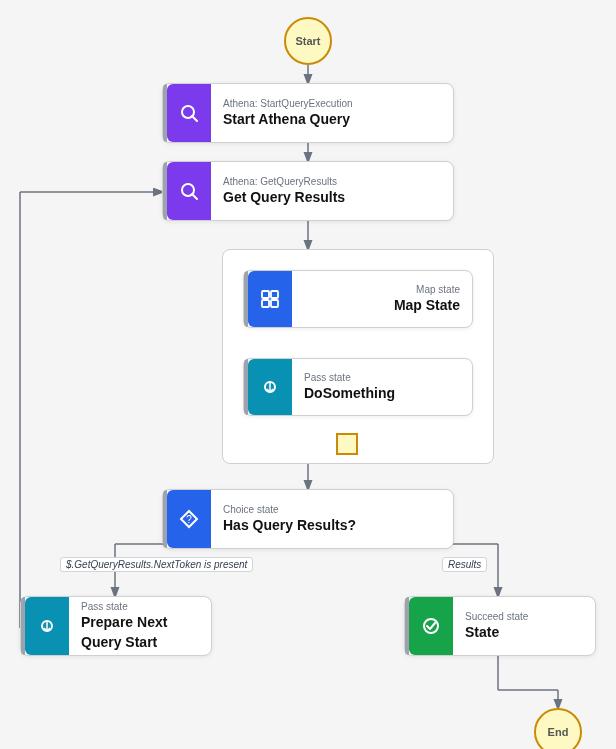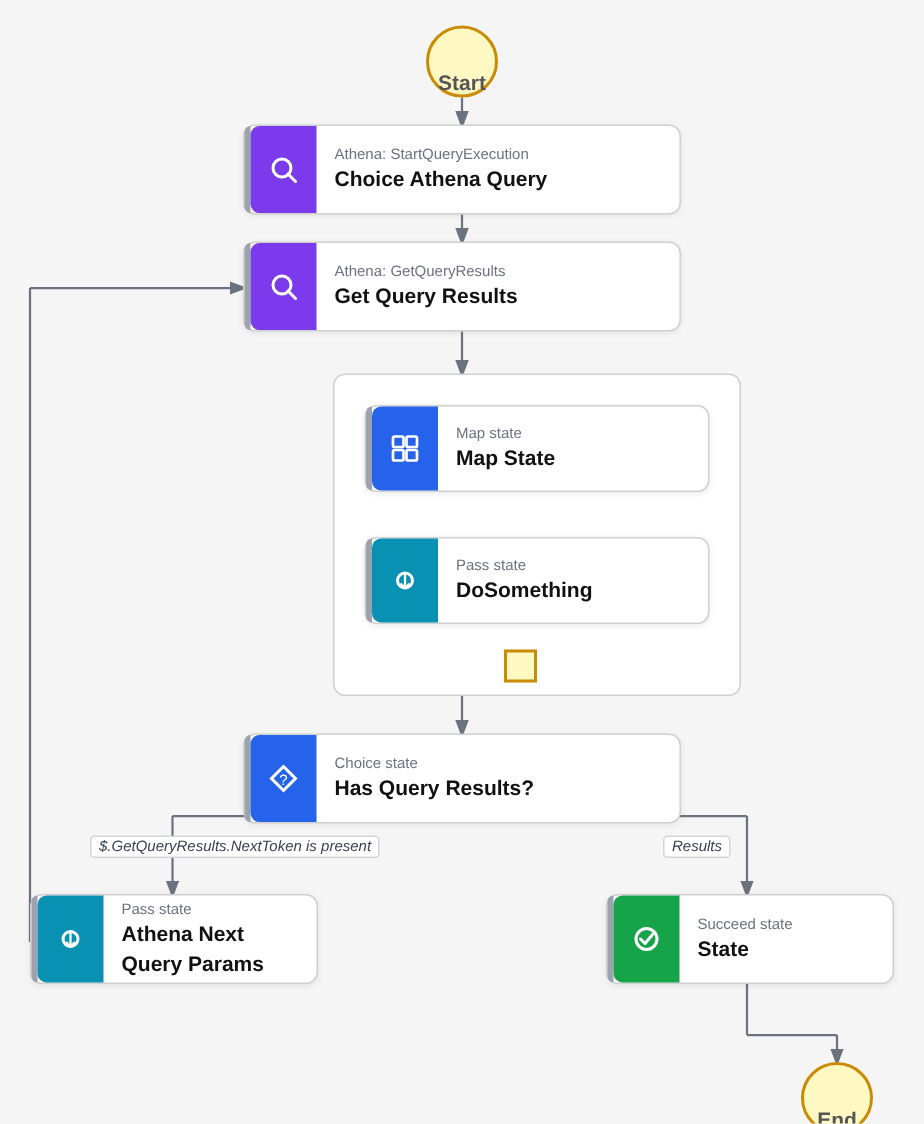--- a/index.html
+++ b/index.html
@@ -69,23 +69,23 @@
       font-size: 14px;
       font-weight: 600;
       color: #111;
       line-height: 1.4;
     }
     
     .circle-node {
       position: absolute;
       border-radius: 50%;
       display: flex;
-      align-items: flex-end;
+      align-items: center;
       justify-content: center;
-      font-size: 14px;
+      font-size: 11px;
       font-weight: 600;
       color: #555;
     }
     .circle-start {
       width: 48px; height: 48px;
       background: #fef9c3;
       border: 2px solid #ca8a04;
     }
     .circle-end {
       width: 48px; height: 48px;
@@ -167,41 +167,41 @@
   <div class="node" style="left:162px; top:83px; width:292px; height:60px;">
     <div class="node-left-bar"></div>
     <div class="node-icon purple">
       <svg class="icon-svg" viewBox="0 0 24 24" fill="none">
         <circle cx="11" cy="11" r="6" stroke="white" stroke-width="2"></circle>
         <line x1="15" y1="15" x2="20" y2="20" stroke="white" stroke-width="2" stroke-linecap="round"></line>
       </svg>
     </div>
     <div class="node-content">
       <div class="node-type">Athena: StartQueryExecution</div>
-      <div class="node-label">Choice Athena Query</div>
+      <div class="node-label">Start Athena Query</div>
     </div>
   </div>
 
   <div class="node" style="left:162px; top:161px; width:292px; height:60px;">
     <div class="node-left-bar"></div>
     <div class="node-icon purple">
       <svg class="icon-svg" viewBox="0 0 24 24" fill="none">
         <circle cx="11" cy="11" r="6" stroke="white" stroke-width="2"></circle>
         <line x1="15" y1="15" x2="20" y2="20" stroke="white" stroke-width="2" stroke-linecap="round"></line>
       </svg>
     </div>
     <div class="node-content">
       <div class="node-type">Athena: GetQueryResults</div>
       <div class="node-label">Get Query Results</div>
     </div>
   </div>
 
   <div class="map-container" style="left:222px; top:249px; width:272px; height:215px;">
 
-    <div class="node" style="position:absolute; left:20px; top:20px; width:230px; height:58px;">
+    <div class="node" style="position:absolute; left:20px; top:20px; width:230px; height:58px;text-align:right;">
       <div class="node-left-bar"></div>
       <div class="node-icon blue">
         <svg class="icon-svg" viewBox="0 0 24 24" fill="none">
           <rect x="4" y="4" width="7" height="7" rx="1" stroke="white" stroke-width="1.8"></rect>
           <rect x="13" y="4" width="7" height="7" rx="1" stroke="white" stroke-width="1.8"></rect>
           <rect x="4" y="13" width="7" height="7" rx="1" stroke="white" stroke-width="1.8"></rect>
           <rect x="13" y="13" width="7" height="7" rx="1" stroke="white" stroke-width="1.8"></rect>
         </svg>
       </div>
       <div class="node-content">
@@ -252,21 +252,21 @@
     <div class="node-icon teal">
       <svg class="icon-svg" viewBox="0 0 24 24" fill="none">
         <circle cx="12" cy="12" r="5" stroke="white" stroke-width="2"></circle>
         <line x1="12" y1="7" x2="12" y2="17" stroke="white" stroke-width="1.5"></line>
         <line x1="12" y1="17" x2="9" y2="14" stroke="white" stroke-width="1.5"></line>
         <line x1="12" y1="17" x2="15" y2="14" stroke="white" stroke-width="1.5"></line>
       </svg>
     </div>
     <div class="node-content">
       <div class="node-type">Pass state</div>
-      <div class="node-label">Athena Next Query Params</div>
+      <div class="node-label">Prepare Next Query Start</div>
     </div>
   </div>
 
   <div class="node" style="left:404px; top:596px; width:192px; height:60px;justify-content:center;">
     <div class="node-left-bar"></div>
     <div class="node-icon green">
       <svg class="icon-svg" viewBox="0 0 24 24" fill="none">
         <circle cx="12" cy="12" r="7" stroke="white" stroke-width="2"></circle>
         <polyline points="8,12 11,15 16,9" stroke="white" stroke-width="2" fill="none" stroke-linecap="round" stroke-linejoin="round"></polyline>
       </svg>

